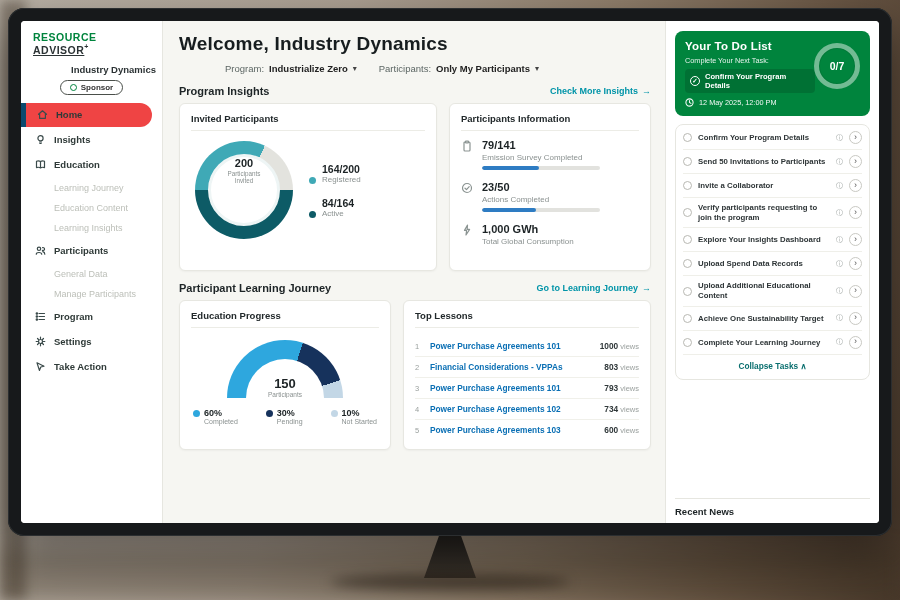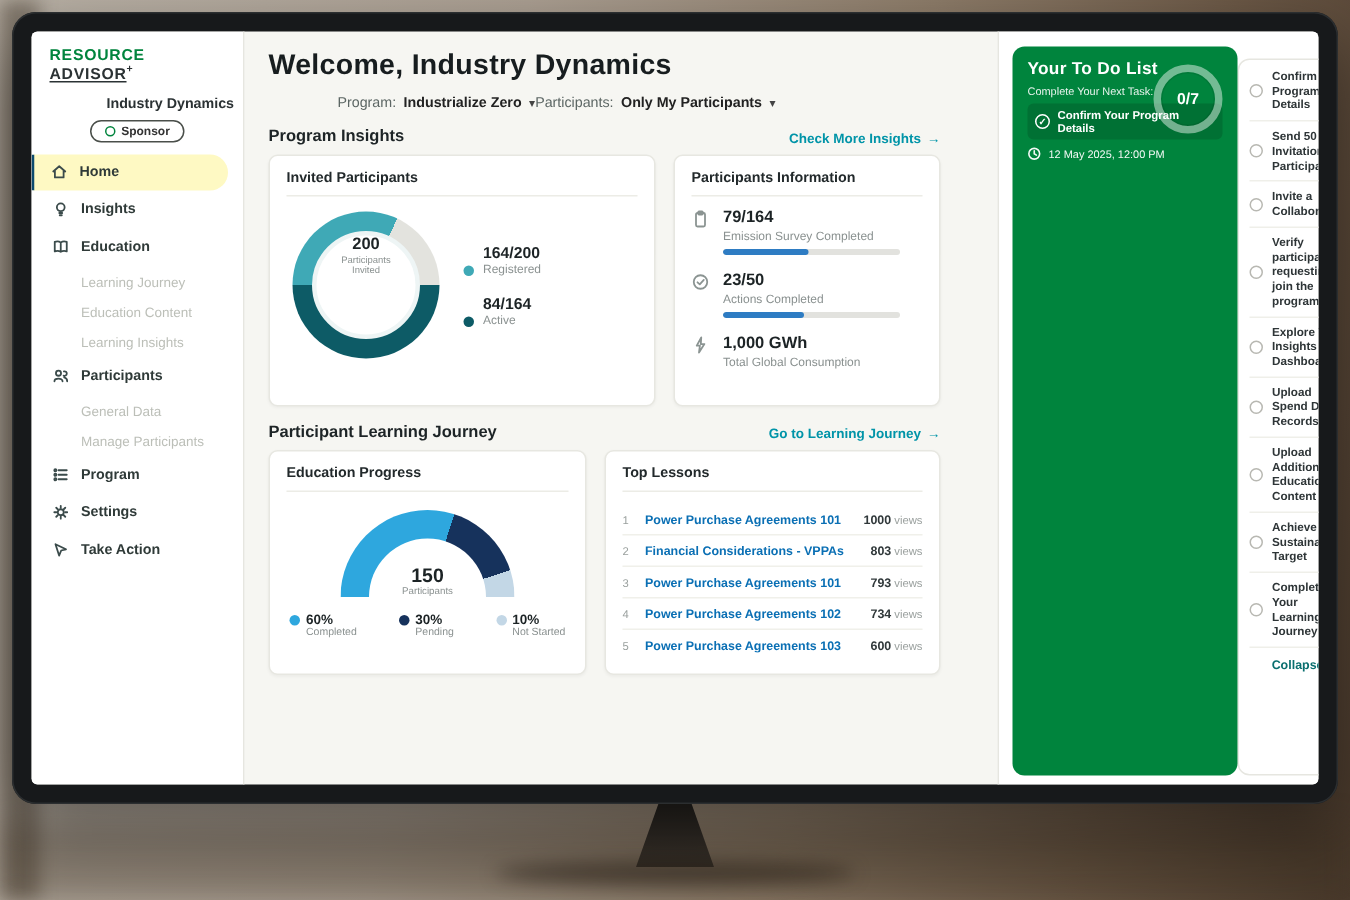--- a/index.html
+++ b/index.html
@@ -36,35 +36,35 @@
   .brand { padding:0 12px 6px 12px; font-size:10.5px; letter-spacing:.5px; font-weight:bold; }
   .brand .p1 { color:#00843d; }
   .brand .p2 { color:#2b3234;text-decoration:underline; }
   .brand sup { font-size:7px; color:#2b3234; }
   .org { text-align:center; font-weight:bold; font-size:9.5px; margin-top:2px;padding-left:44px; }
   .badge { display:flex; align-items:center; gap:4px; width:max-content; margin:5px auto 8px auto;
     border:1px solid #4a4f4a; border-radius:10px; padding:2px 9px; font-size:8px; font-weight:bold; color:#333; }
   .badge .dot { width:7px; height:7px; border-radius:50%; border:1.5px solid #00843d; display:inline-block; }
   .nav-item { display:flex; align-items:center; gap:8px; padding:6px 10px 6px 13px; font-weight:bold;
     font-size:9.5px; color:#2f3a38; cursor:pointer; margin:1px 0; }
-  .nav-item.active { background:#fef9c3; border-left:2px solid #0c4a6e; padding-left:10px;
+  .nav-item.active { background:#ef4444; border-left:5px solid #0c4a6e; padding-left:10px;
     border-radius:0 14px 14px 0; margin-right:10px; }
   .nav-ic { width:12px; height:12px; display:inline-flex; align-items:center; justify-content:center; color:#3b4b4b; }
   .nav-ic svg { width:11px; height:11px; stroke:#3b4b4b; fill:none; stroke-width:1.2; stroke-linecap:round; stroke-linejoin:round; }
   .nav-sub { padding:5px 10px 5px 33px; color:#bcbfb8; font-size:9px; cursor:pointer; }
 
   
   .main { flex:1; padding:12px 14px 8px 16px; min-width:0; }
   .welcome { font-size:19px; font-weight:bold; color:#171d1f; letter-spacing:.2px; }
-  .filters { display:flex; margin-top:8px; font-size:9.5px; align-items:center;padding-left:46px; }
+  .filters { display:flex; gap:22px; margin-top:8px; font-size:9.5px; align-items:center;padding-left:46px; }
   .filter { display:flex; gap:5px; align-items:center; cursor:pointer; }
   .filter .lab { color:#5c6664; }
   .filter .val { font-weight:bold; color:#222; }
   .filter .chev { font-size:8px; color:#444; }
-  .sec-hdr { display:flex; justify-content:space-between; align-items:flex-end; margin-top:11px; margin-bottom:6px; }
+  .sec-hdr { display:flex; justify-content:space-between; align-items:center; margin-top:11px; margin-bottom:6px; }
   .sec-title { font-size:11px; font-weight:bold; color:#1d2426; }
   .sec-link { color:#0094a8; font-weight:bold; font-size:9px; cursor:pointer; display:flex; gap:4px; align-items:center; }
   .cards-row { display:flex; gap:12px; }
   .card { background:#fff; border:1px solid #e7e7e1; border-radius:6px; padding:9px 11px;
     box-shadow:0 1px 2px rgba(0,0,0,.04); }
   .card-title { font-size:9.5px; font-weight:bold; color:#22292b; padding-bottom:6px;
     border-bottom:1px solid #ececе6; border-bottom:1px solid #ececе6; border-bottom:1px solid #ecece6; margin-bottom:8px; }
 
   
   .card-invited { width:258px; flex-shrink:0; }
@@ -109,21 +109,21 @@
   .lesson-row { display:flex; align-items:center; gap:7px; padding:5px 0; border-bottom:1px solid #f0f0ea; }
   .lesson-row:last-child { border-bottom:none; }
   .lesson-rank { font-size:7.5px; color:#9aa09e; width:8px; }
   .lesson-link { font-size:8.3px; font-weight:bold; color:#0a6fb4; cursor:pointer; flex:1;
     white-space:nowrap; overflow:hidden; text-overflow:ellipsis; }
   .lesson-views { font-size:8.3px; color:#30383a; font-weight:bold; white-space:nowrap; }
   .lesson-views .sfx { color:#9aa09e; font-weight:normal; font-size:7.5px; }
 
   
   .rightpanel { width:214px; background:#fff; border-left:1px solid #e6e6e0; padding:10px 9px 6px 9px;
-    flex-shrink:0; display:flex; flex-direction:row;margin-left:24px; }
+    flex-shrink:0; display:flex; flex-direction:column; }
   .todo-card { background:#00843d; border-radius:8px; color:#fff; padding:9px 10px; position:relative; }
   .todo-title { font-size:11.5px; font-weight:bold; letter-spacing:.2px; }
   .todo-sub { font-size:7.3px; margin-top:4px; opacity:.9; }
   .todo-next { display:flex; align-items:center; gap:5px; background:rgba(0,0,0,.14); border-radius:4px;
     padding:3px 5px; margin-top:4px; width:max-content; max-width:130px; font-size:7.6px; font-weight:bold; }
   .todo-check { width:10px; height:10px; border-radius:50%; border:1px solid #fff; display:inline-flex;
     align-items:center; justify-content:center; font-size:6.5px; flex-shrink:0; }
   .todo-due { display:flex; align-items:center; gap:5px; margin-top:5px; font-size:7.3px; opacity:.95; }
   .todo-due svg { width:9px; height:9px; stroke:#fff; fill:none; stroke-width:1.2; stroke-linecap:round; }
   .todo-ring { position:absolute; right:10px; top:12px; width:46px; height:46px; border-radius:50%;
@@ -286,21 +286,21 @@
       </div>
 
       <div class="card card-pinfo">
         <div class="card-title">Participants Information</div>
         <div class="stat-row">
           <span class="stat-ic"><svg viewBox="0 0 12 12">
                   <rect x="3" y="2" width="6" height="9" rx="1"></rect>
                   <rect x="4.5" y="1" width="3" height="2" rx="0.5"></rect>
                 </svg></span>
           <span>
-            <div class="stat-val">79/164</div>
+            <div class="stat-val">79/141</div>
             <div class="stat-lab">Emission Survey Completed</div>
             <div class="bar">
                   <div class="bar-fill" style="width: 48%;"></div>
                 </div>
           </span>
         </div>
         <div class="stat-row">
           <span class="stat-ic"><svg viewBox="0 0 12 12">
                   <circle cx="6" cy="6" r="4.5"></circle>
                   <path d="M4 6.2 5.5 7.6 8.2 4.6"></path>

